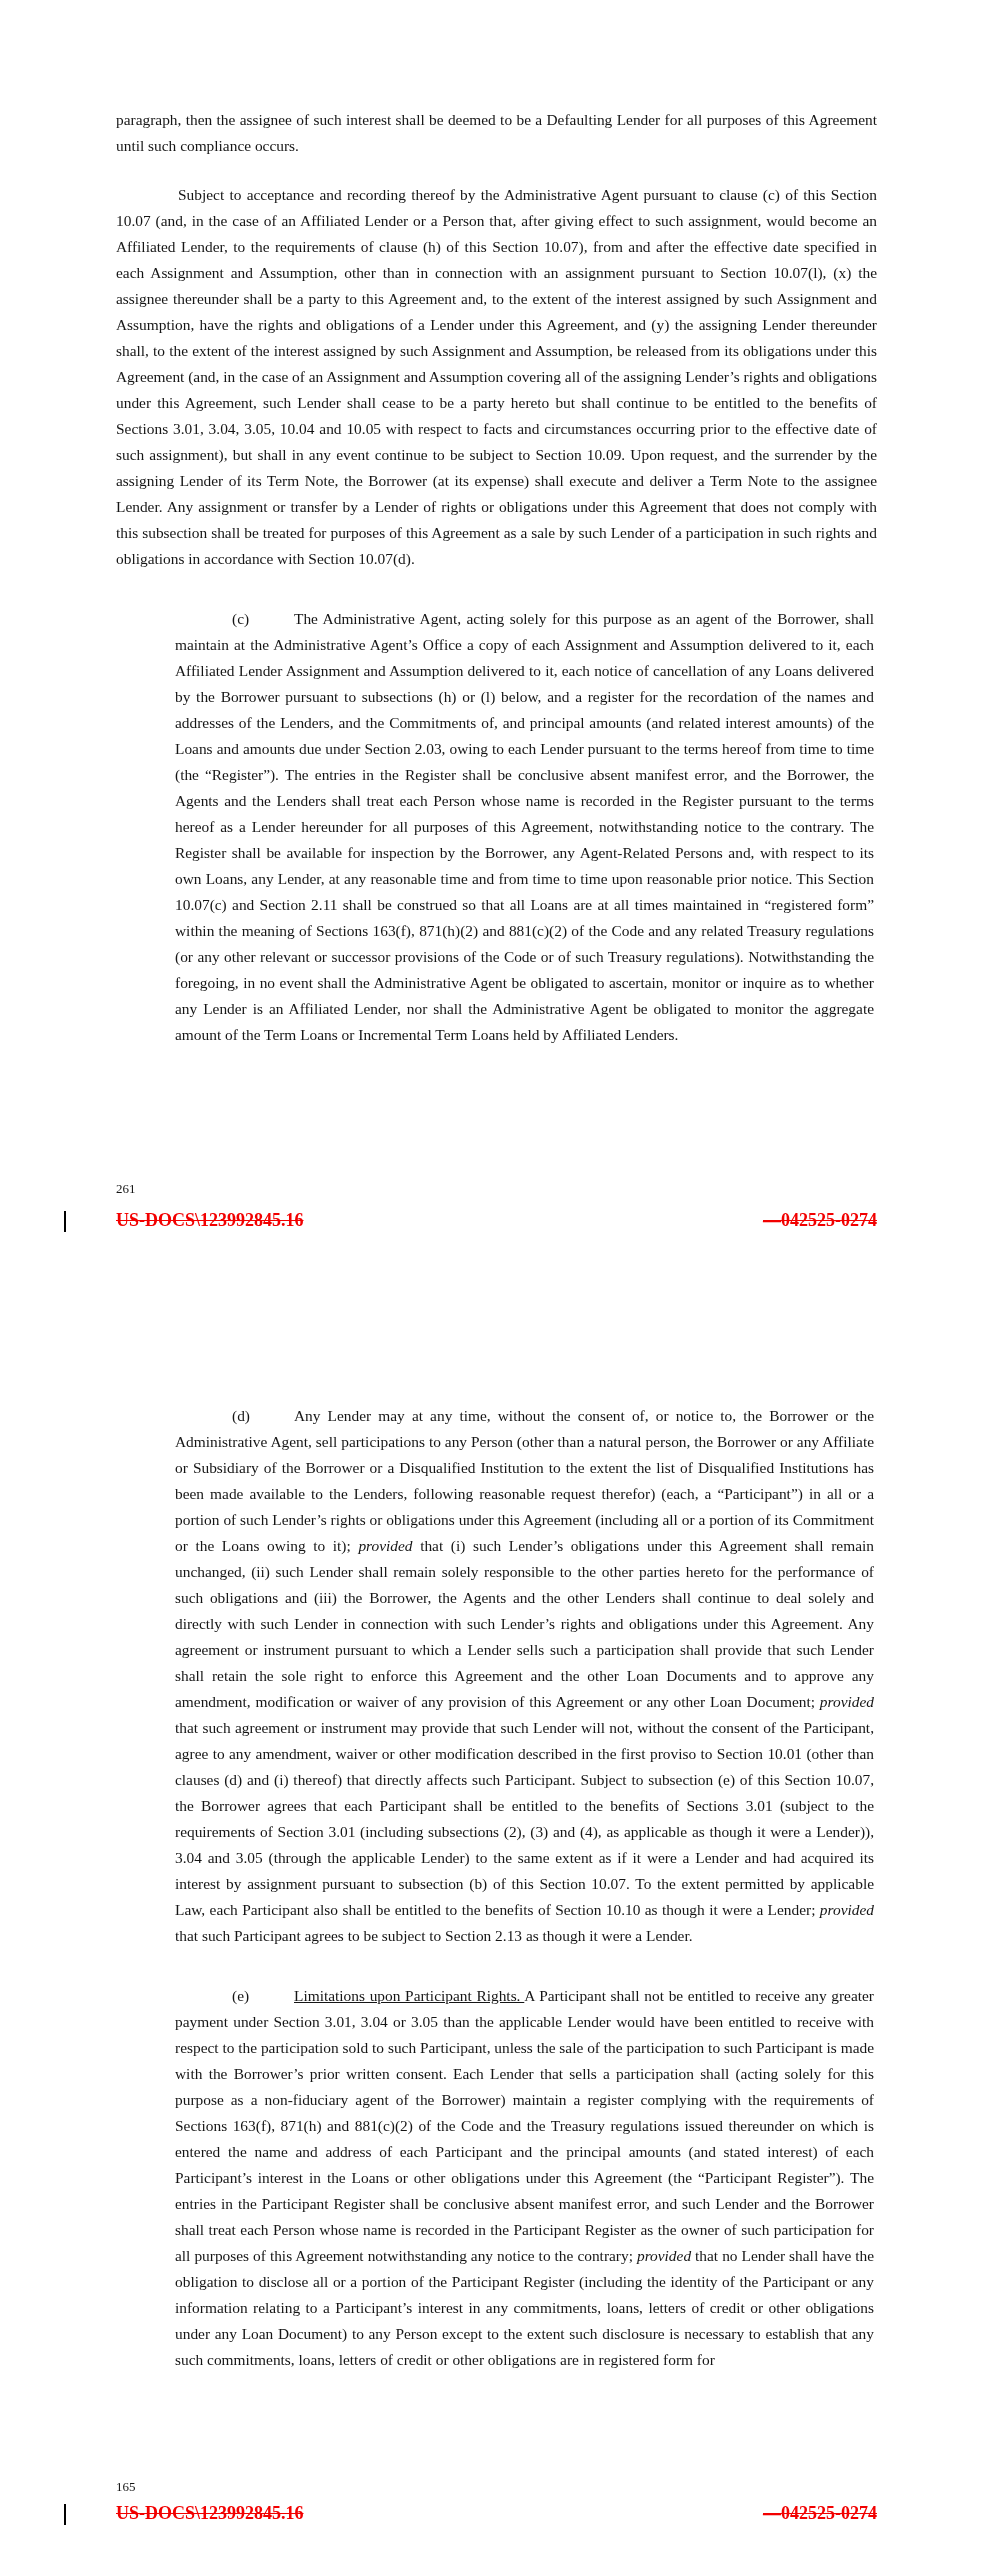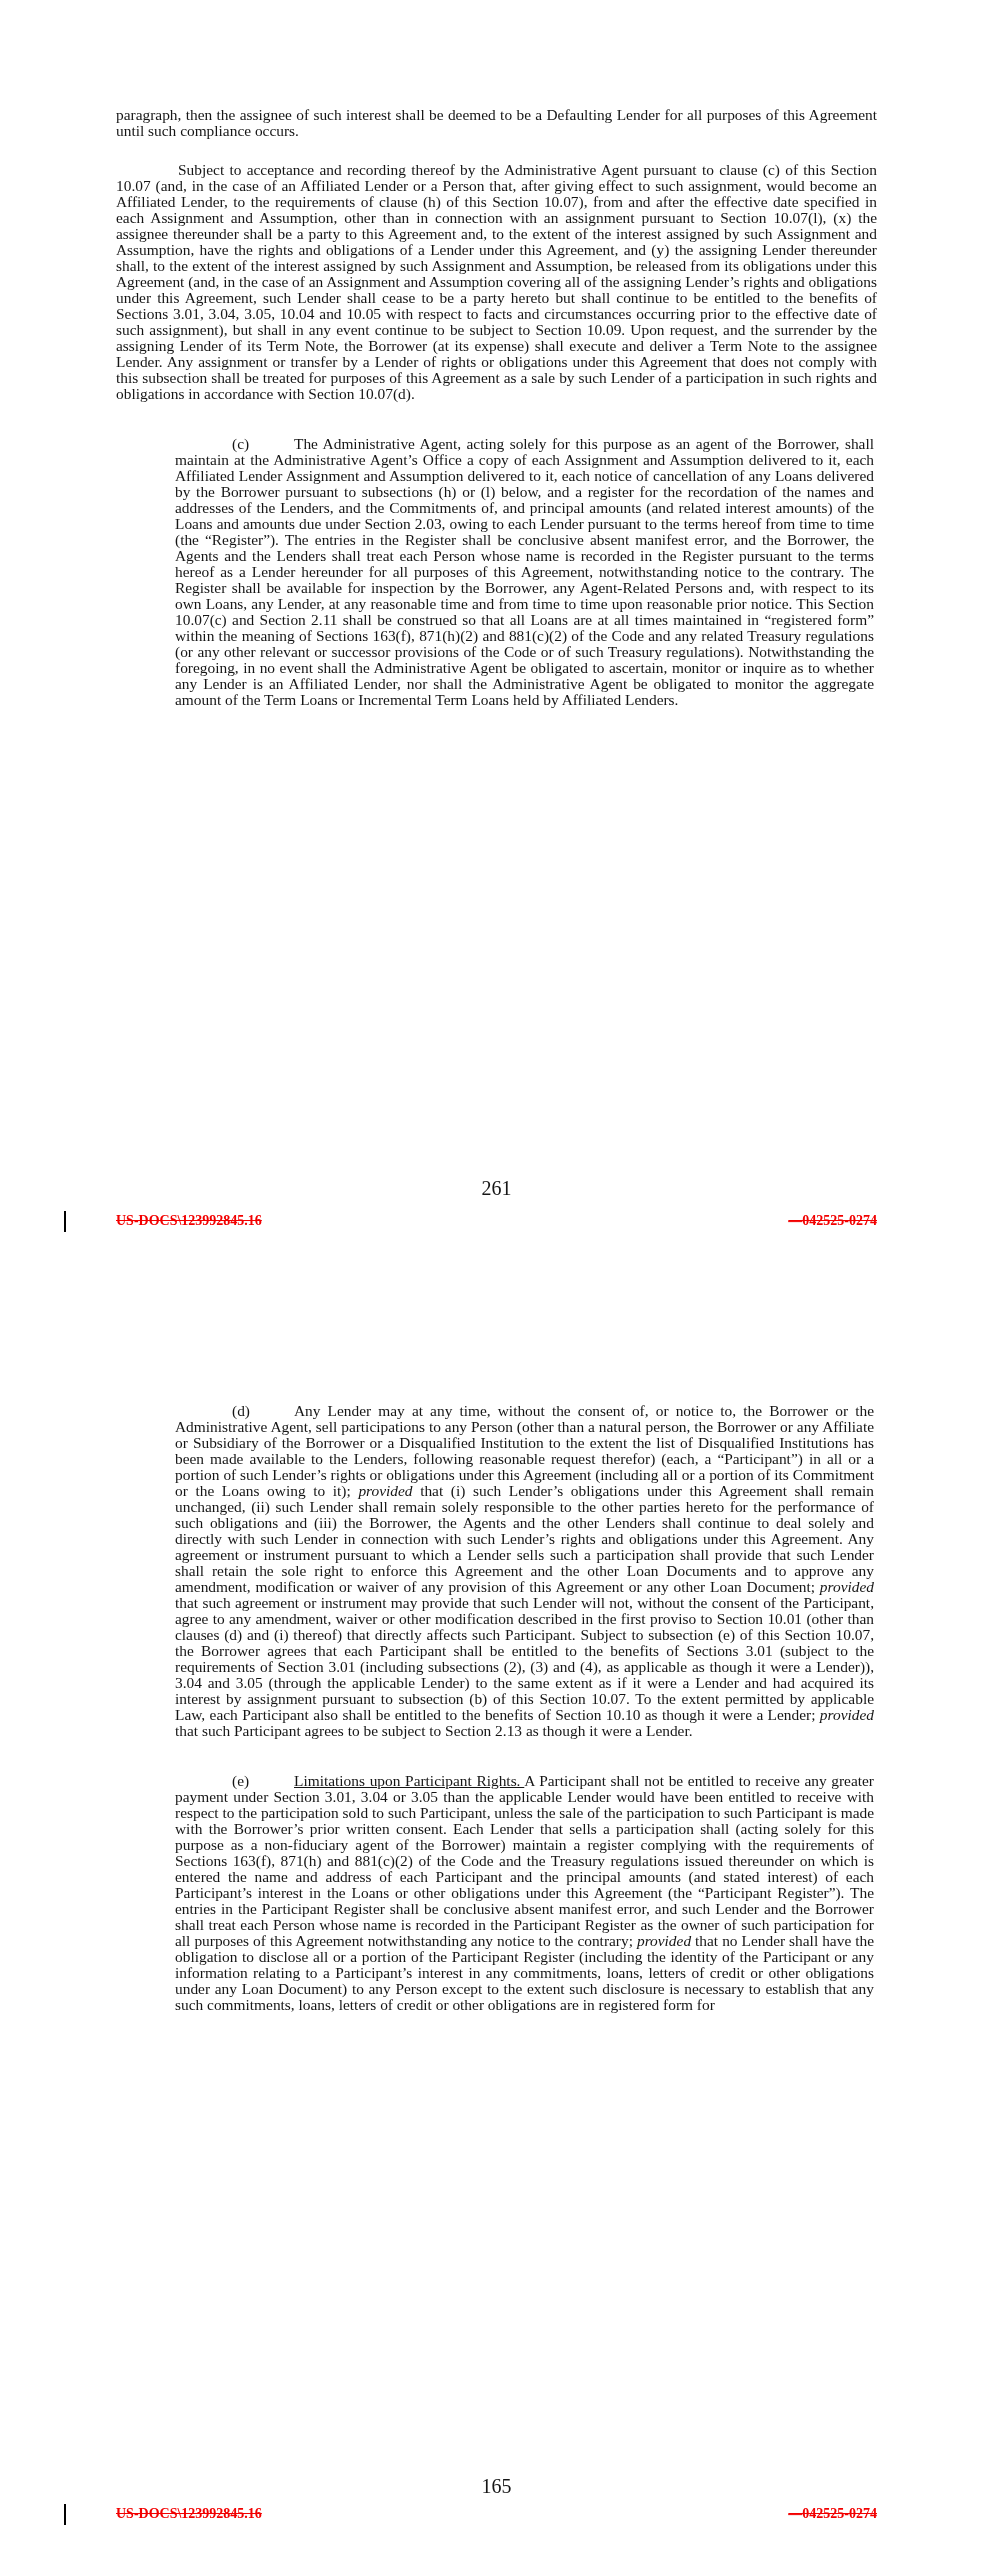--- a/index.html
+++ b/index.html
@@ -4,38 +4,38 @@
 <style>
   html,body{margin:0;padding:0;}
   body{
     width:995px;height:2576px;position:relative;background:#ffffff;
     font-family:"Liberation Serif","DejaVu Serif",serif;
     color:#151515;overflow:hidden;
   }
   .doc{position:absolute;inset:0;}
   .page{position:absolute;left:0;width:995px;}
   .content{position:absolute;left:116px;width:761px;}
-  .doc-text{font-size:15.4px;line-height:16px;text-align:justify;}
+  .doc-text{font-size:15.4px;line-height:26px;text-align:justify;}
   p.para{margin:0;}
   p.para-indent{margin-top:22.6px;text-indent:62px;}
   p.para-block{margin-top:34px;margin-left:59px;width:699px;text-indent:57px;}
   .para-label{display:inline-block;width:62px;text-indent:0;}
   .run-bold{font-weight:normal;}
   .run-italic{font-style:italic;}
   .run-underline{text-decoration:underline;}
   .pagenum{
-    position:absolute;left:116px;width:761px;text-align:center;
-    font-size:20px;line-height:19px;color:#151515;
+    position:absolute;left:116px;width:761px;
+    font-size:13px;line-height:19px;color:#151515;
   }
   .footer-row{
     position:absolute;left:116px;width:761px;display:flex;
     justify-content:space-between;align-items:flex-start;
   }
   .footer-text{
-    font-weight:bold;font-size:14px;line-height:17px;
+    font-weight:bold;font-size:18px;line-height:17px;
     text-decoration:line-through;
   }
   .changebar{position:absolute;left:64px;width:1.9px;height:21px;background:#000;}
 </style>
 </head>
 <body>
 
 <div class="doc">
 
   <section class="page" style="top:0;height:1288px;">

